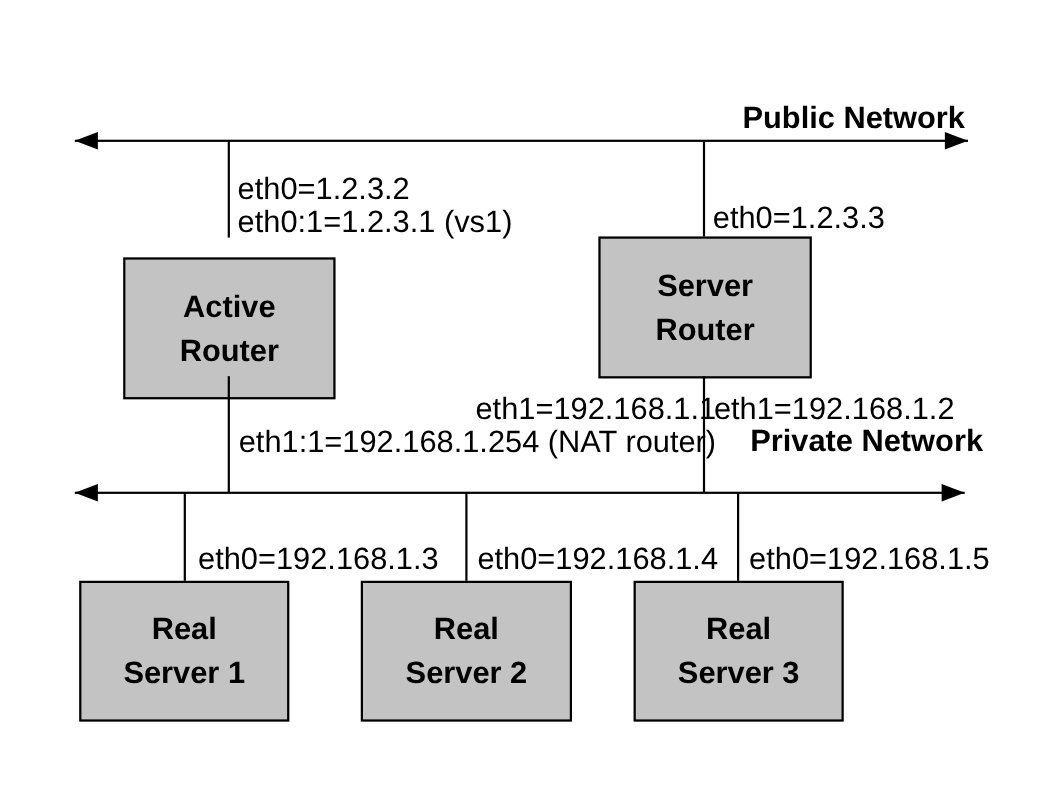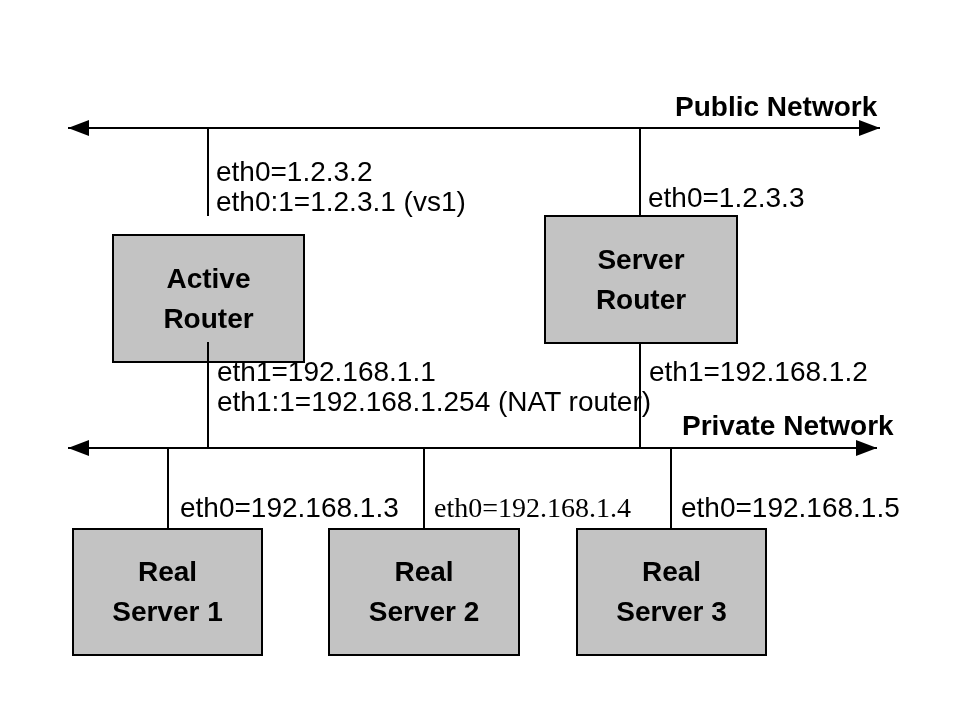--- a/index.html
+++ b/index.html
@@ -86,28 +86,28 @@
   #conn-rs3         { left: 670px; top: 448px; height: 81px; }
 
   #node-active { left: 112px; top: 215px; width: 193px; height: 129px; margin-top: 19px; }
   #node-backup { left: 544px; top: 215px; width: 194px; height: 129px; }
   #node-rs1    { left: 72px;  top: 528px; width: 191px; height: 128px; }
   #node-rs2    { left: 328px; top: 528px; width: 192px; height: 128px; }
   #node-rs3    { left: 576px; top: 528px; width: 191px; height: 128px; }
 
   #label-active-eth0 { left: 216px; top: 157px; }
   #label-backup-eth0 { left: 648px; top: 183px; }
-  #label-active-eth1 { left: 217px; top: 357px; }
+  #label-active-eth1 { left: 217px; top: 357px; text-align: right; }
   #label-backup-eth1 { left: 649px; top: 357px; }
   #label-rs1-eth0    { left: 180px; top: 493px; }
-  #label-rs2-eth0    { left: 434px; top: 493px; font-family: Liberation Serif, serif; }
+  #label-rs2-eth0    { left: 434px; top: 493px; }
   #label-rs3-eth0    { left: 681px; top: 493px; }
 
   #title-public  { left: 675px; top: 94px; }
-  #title-private { left: 682px; top: 413px; }
+  #title-private { left: 682px; top: 388px; }
 </style>
 </head>
 <body>
 
 <div class="canvas">
 
   <div class="nettitle" id="title-public">Public Network</div>
   <div class="hline" id="public-line"></div>
   <div class="arrow left" id="arrow-pub-left"></div>
   <div class="arrow right" id="arrow-pub-right"></div>

